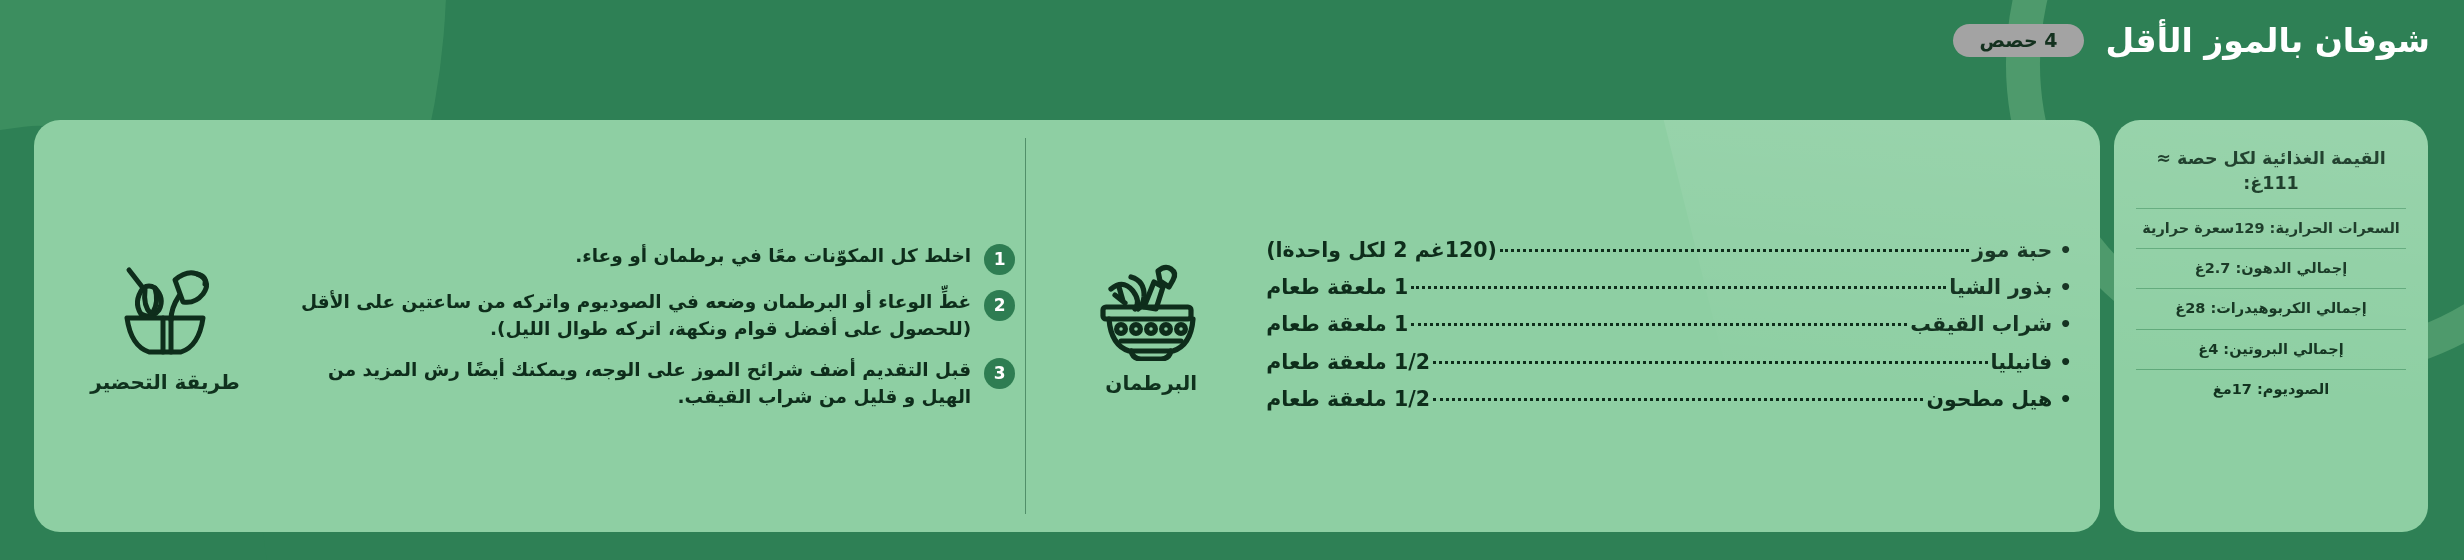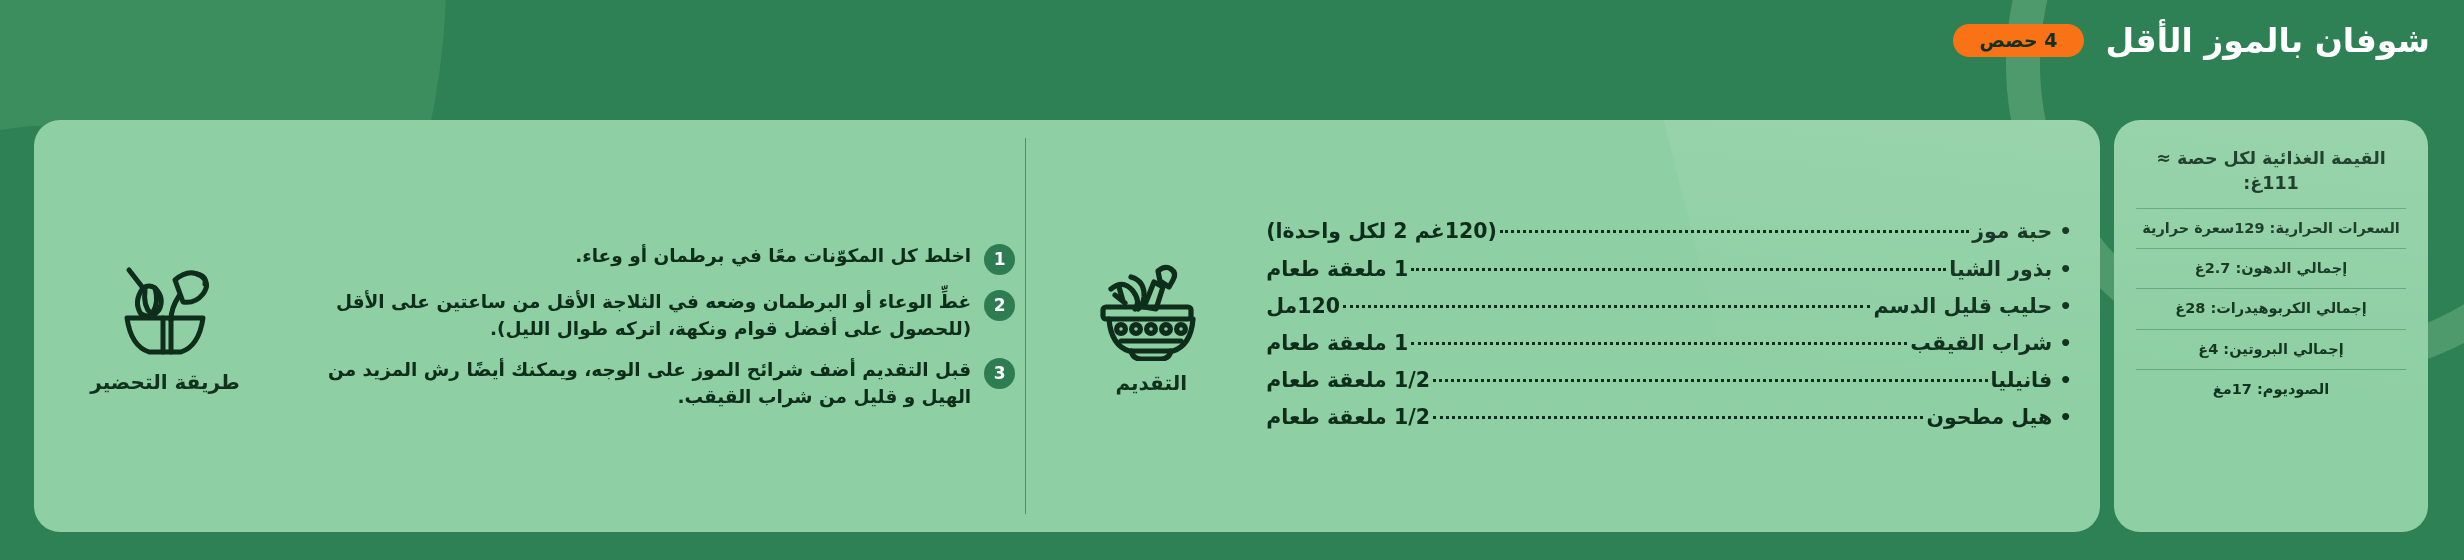--- a/index.html
+++ b/index.html
@@ -40,21 +40,21 @@
   .header{
     position:absolute;top:14px;right:34px;left:34px;height:52px;
     display:flex;flex-direction:row;align-items:center;justify-content:flex-start;
     gap:22px;z-index:5;
   }
   .recipe-title{
     color:#FFFFFF;font-size:33px;font-weight:700;white-space:nowrap;
     letter-spacing:.2px;line-height:1;
   }
   .servings-badge{
-    background:#f97316;color:#14311F;
+    background:#a3a3a3;color:#14311F;
     font-size:19px;font-weight:700;
     padding:7px 26px;border-radius:22px;white-space:nowrap;line-height:1;
   }
 
   
   .cards{
     position:absolute;top:120px;right:36px;left:34px;height:412px;
     display:flex;flex-direction:row;gap:14px;z-index:4;
   }
   .card{
@@ -183,26 +183,20 @@
         </div>
 
 
         <div class="ingredient-row">
           <span class="ing-bullet">•</span>
           <span class="ing-name">بذور الشيا</span>
           <span class="ing-leader"></span>
           <span class="ing-amount">1 ملعقة طعام</span>
         </div>
 
-        <div class="ingredient-row">
-          <span class="ing-bullet">•</span>
-          <span class="ing-name">حليب قليل الدسم</span>
-          <span class="ing-leader"></span>
-          <span class="ing-amount">120مل</span>
-        </div>
 
         <div class="ingredient-row">
           <span class="ing-bullet">•</span>
           <span class="ing-name">شراب القيقب</span>
           <span class="ing-leader"></span>
           <span class="ing-amount">1 ملعقة طعام</span>
         </div>
 
         <div class="ingredient-row">
           <span class="ing-bullet">•</span>
@@ -236,37 +230,37 @@
 
           <circle cx="26" cy="72" r="4.4"></circle>
           <circle cx="41" cy="72" r="4.4"></circle>
           <circle cx="56" cy="72" r="4.4"></circle>
           <circle cx="71" cy="72" r="4.4"></circle>
           <circle cx="86" cy="72" r="4.4"></circle>
           <path d="M26 84 h60"></path>
 
           <path d="M36 94 q2 8 10 8 h20 q8 0 10-8"></path>
         </svg>
-        <div class="panel-icon-label">التقديم</div>
+        <div class="panel-icon-label">البرطمان</div>
       </div>
     </div>
 
     <div class="divider"></div>
 
     <div class="panel steps-panel">
       <div class="steps-body">
 
         <div class="step-row">
           <div class="step-badge">1</div>
           <div class="step-text">اخلط كل المكوّنات معًا في برطمان أو وعاء.</div>
         </div>
 
         <div class="step-row">
           <div class="step-badge">2</div>
-          <div class="step-text">غطِّ الوعاء أو البرطمان وضعه في الثلاجة الأقل من ساعتين على الأقل (للحصول على أفضل قوام ونكهة، اتركه طوال الليل).</div>
+          <div class="step-text">غطِّ الوعاء أو البرطمان وضعه في الصوديوم واتركه من ساعتين على الأقل (للحصول على أفضل قوام ونكهة، اتركه طوال الليل).</div>
         </div>
 
         <div class="step-row">
           <div class="step-badge">3</div>
           <div class="step-text">قبل التقديم أضف شرائح الموز على الوجه، ويمكنك أيضًا رش المزيد من الهيل و قليل من شراب القيقب.</div>
         </div>
 
       </div>
 
       <div class="panel-icon">

